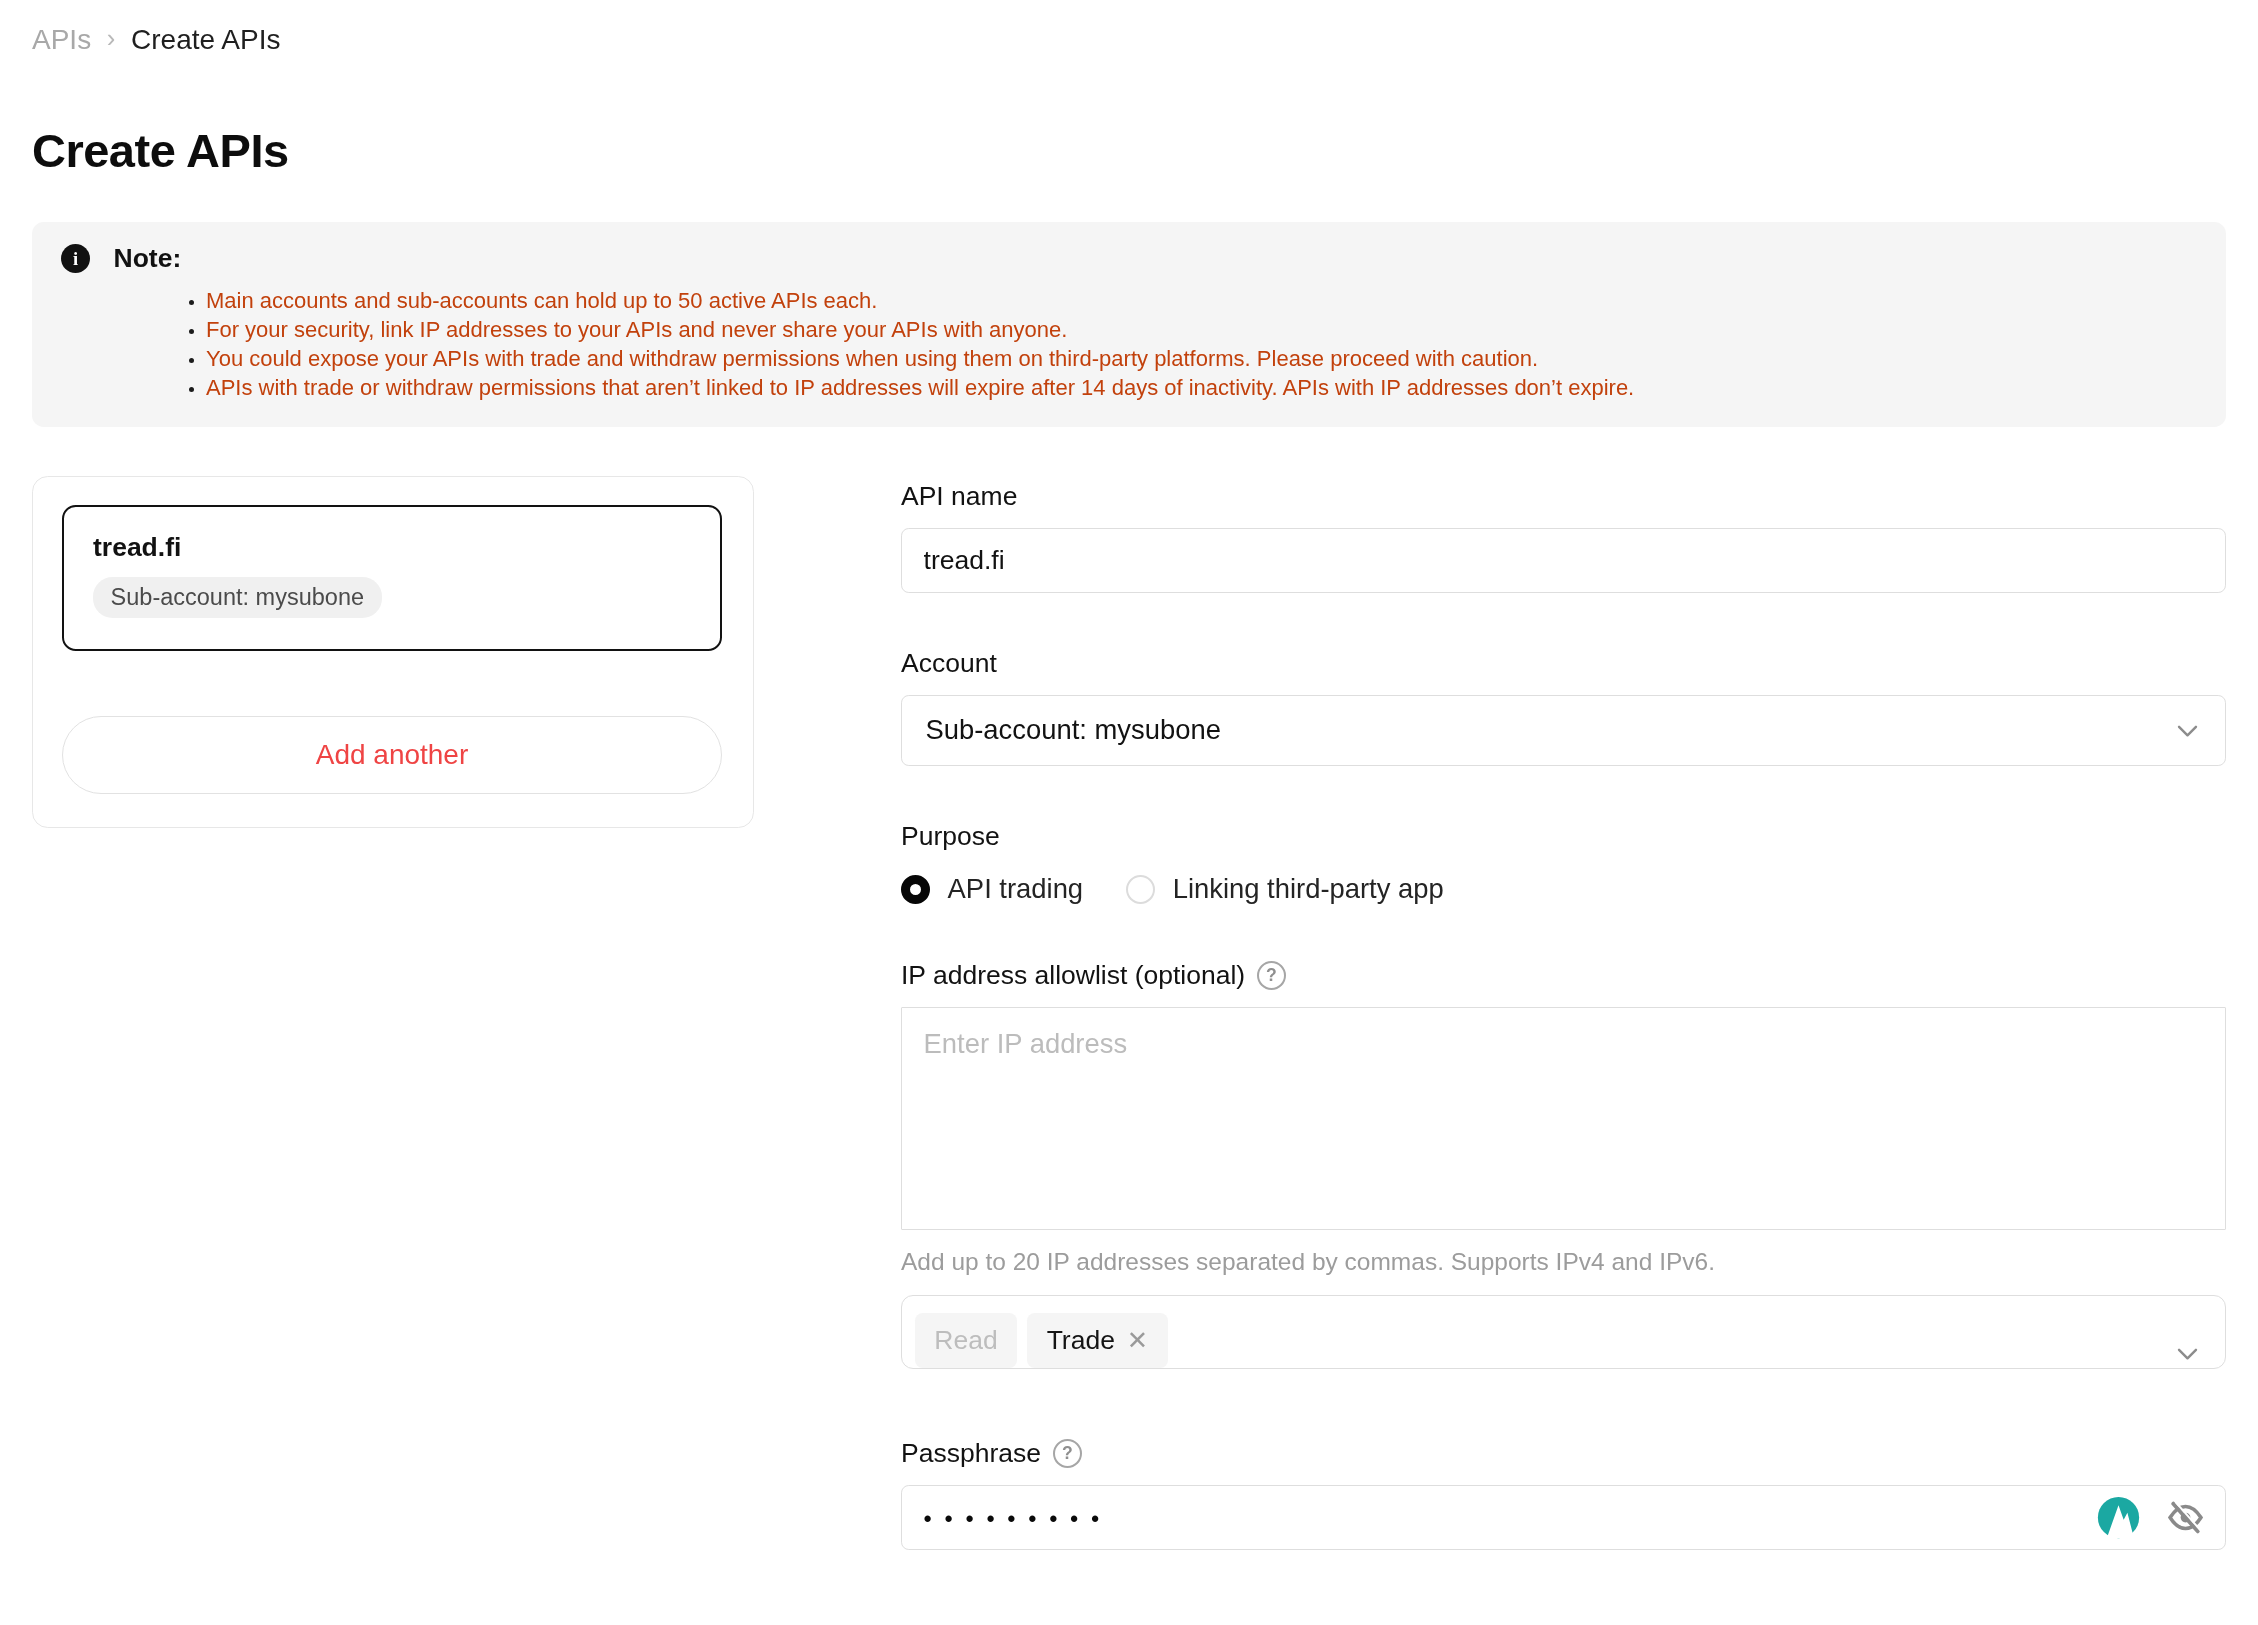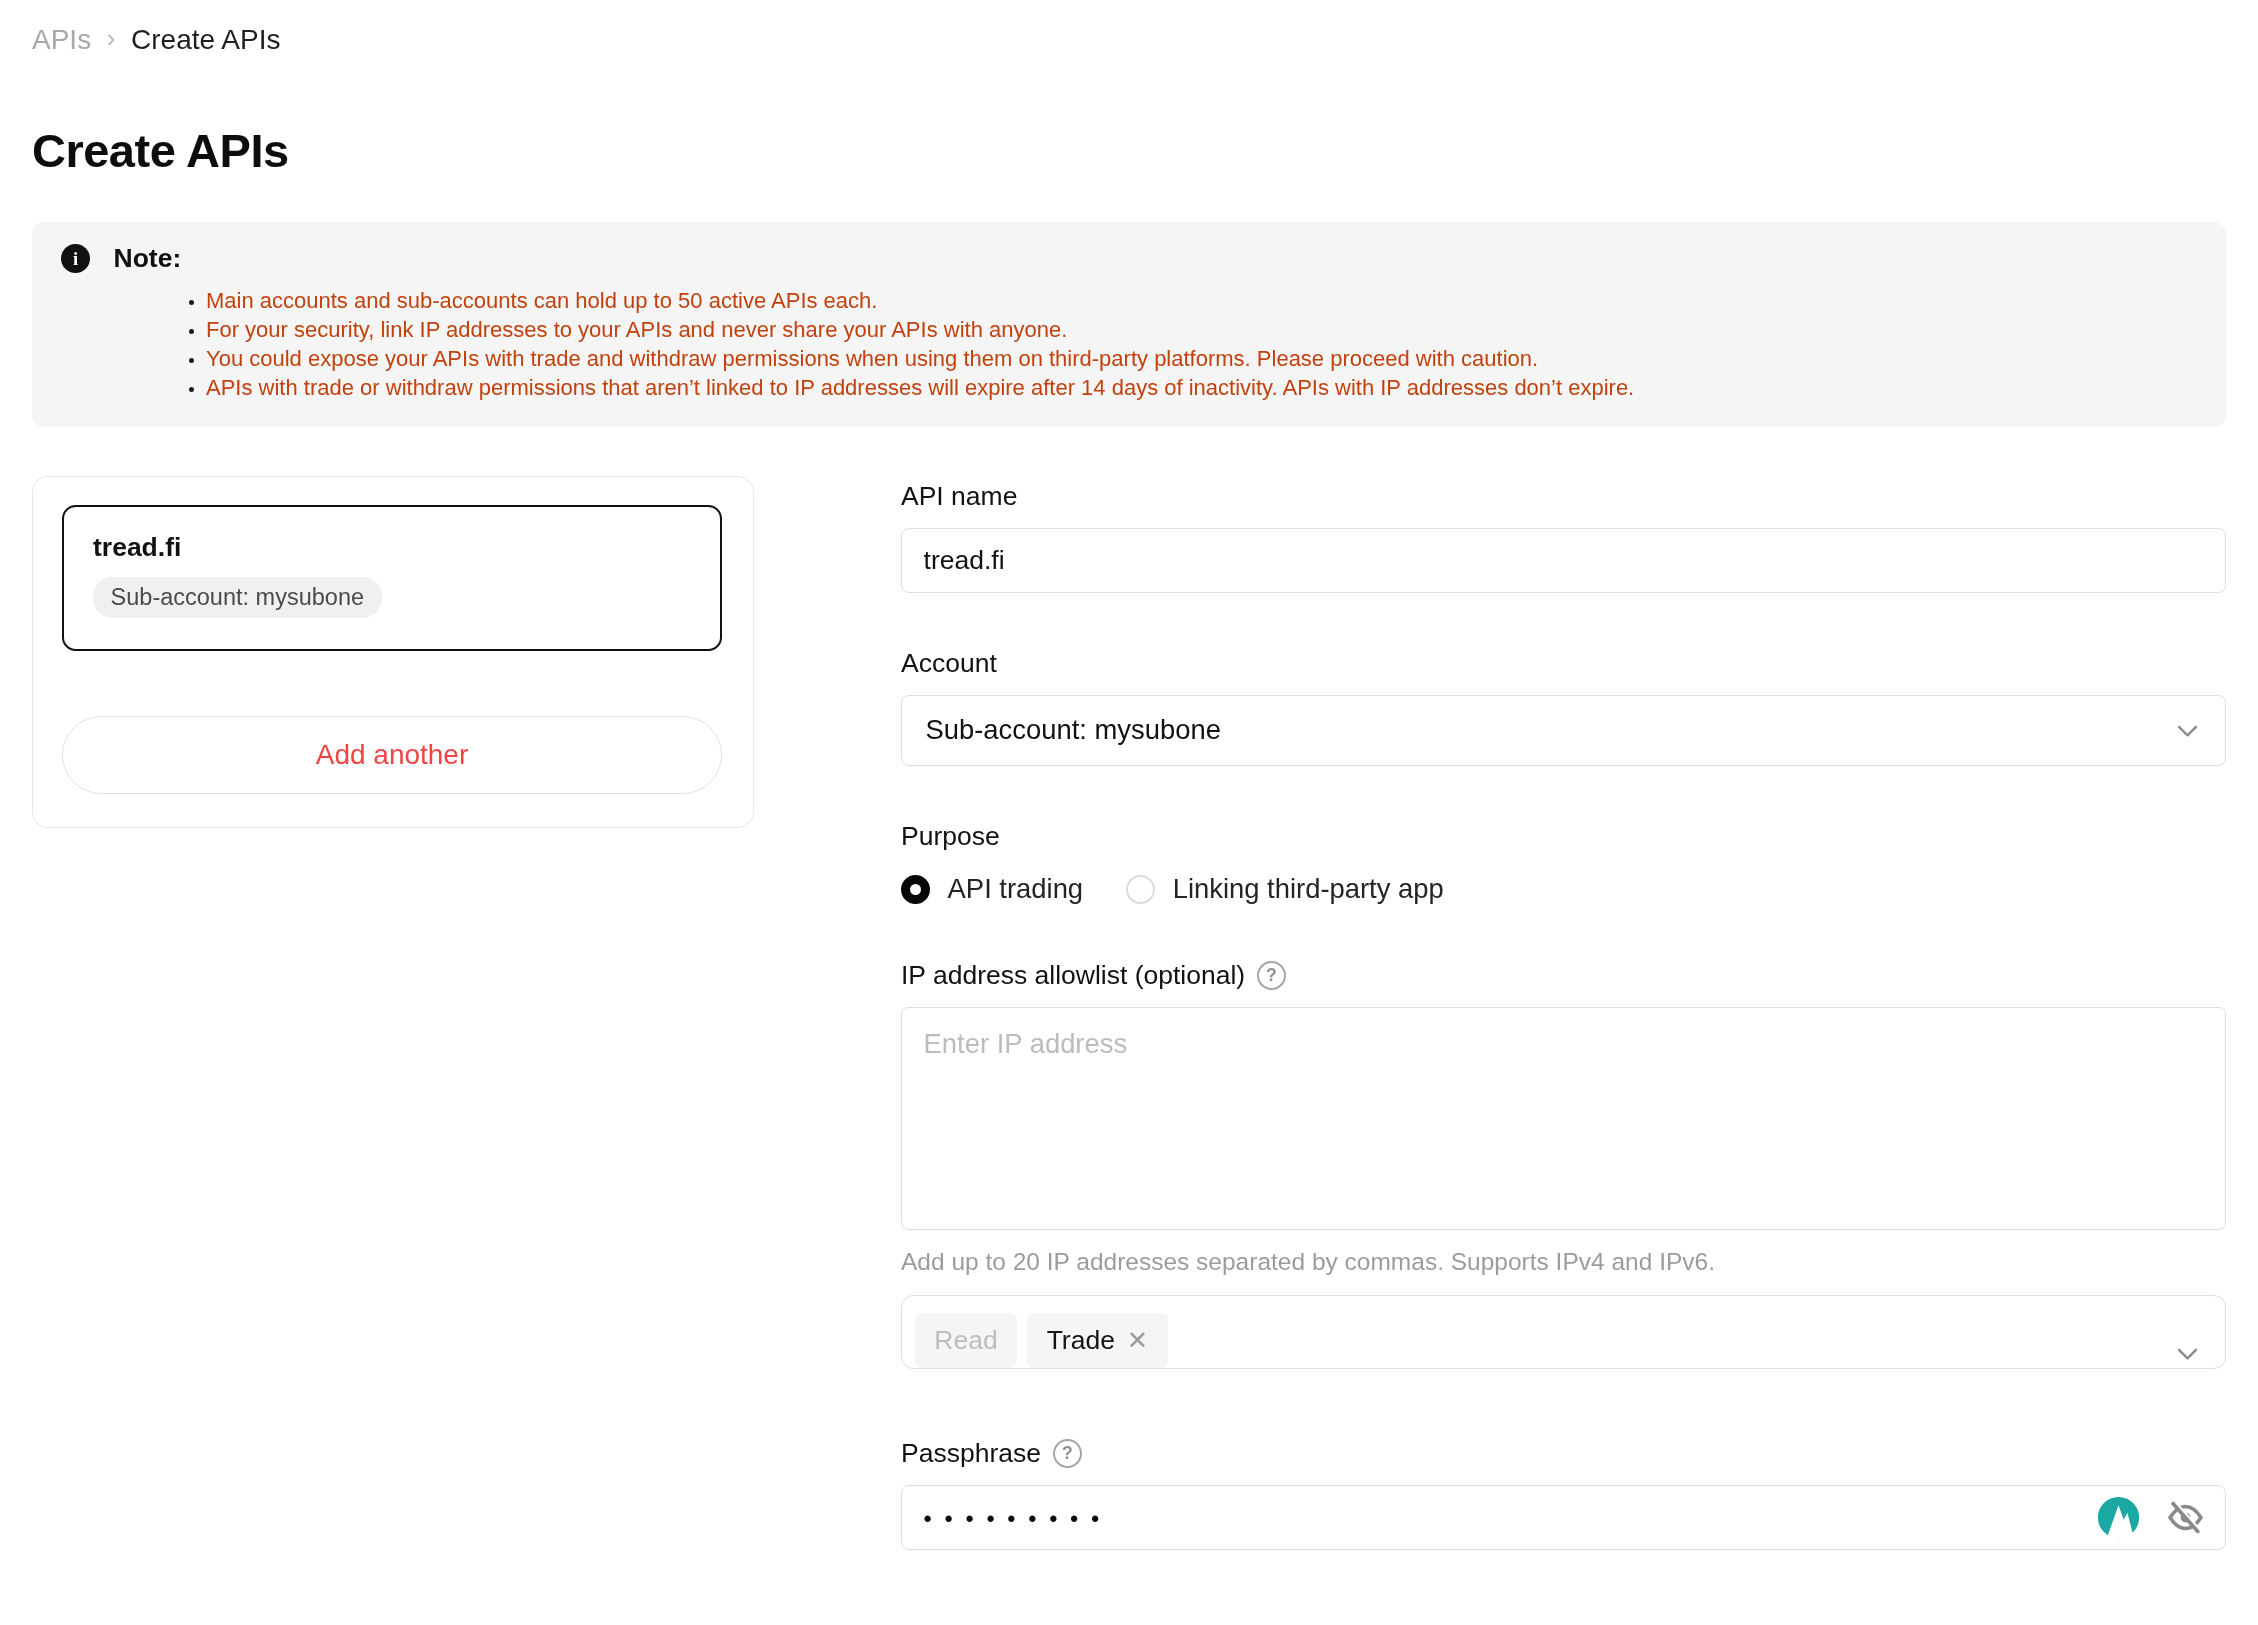--- a/index.html
+++ b/index.html
@@ -172,21 +172,21 @@
   .radio-circle { width: 29px; height: 29px; border-radius: 50%; flex: 0 0 auto; }
   .radio-circle.checked { border: 9.8px solid #060606; background: #ffffff; }
   .radio-circle.unchecked { border: 2px solid #dcdcdc; background: #ffffff; }
   .radio-label { font-size: 27.4px; color: #242424; }
 
   
   .textarea {
     margin-top: 15.7px;
     width: 100%; height: 223px;
     border: 1px solid #dedede;
-    border-radius: 7px;
+    border-radius: 1px;
     font-size: 27.4px;
     padding: 19.6px 21.6px;
     font-family: inherit;
     color: #121212;
     resize: none;
     outline: none;
     display: block;
     background: #fff;
   }
   .textarea::placeholder { color: #bcbcbc; }

